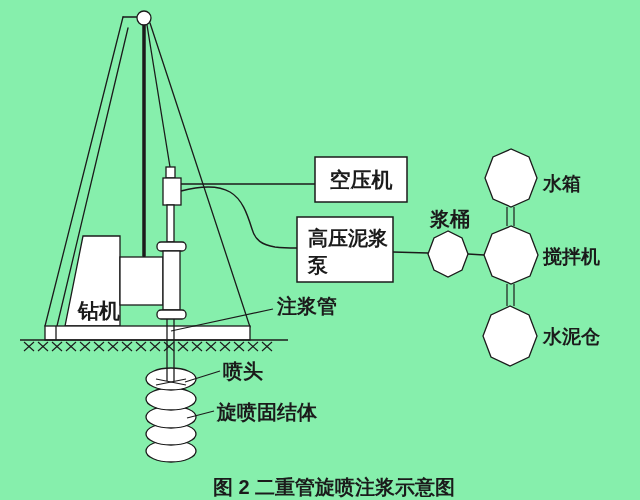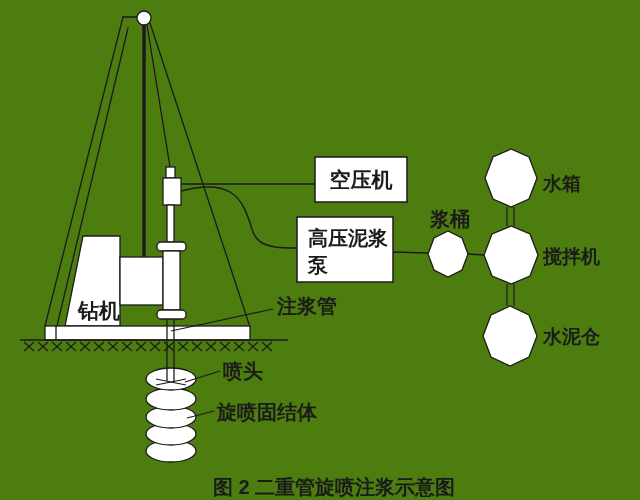--- a/index.html
+++ b/index.html
@@ -5,21 +5,21 @@
   html, body {
     margin: 0;
     padding: 0;
     background: #ffffff;
     font-family: "Liberation Sans", sans-serif;
   }
   .stage {
     position: relative;
     width: 640px;
     height: 500px;
-    background: #4d7c0f;
+    background: #86efac;
     overflow: hidden;
   }
   svg text {
     fill: #1b1b1b;
     font-family: "Liberation Sans", sans-serif;
     font-weight: 600;
   }
   .lbl-21 { font-size: 21px; }
   .lbl-20 { font-size: 20px; }
   .lbl-19 { font-size: 19px; }

